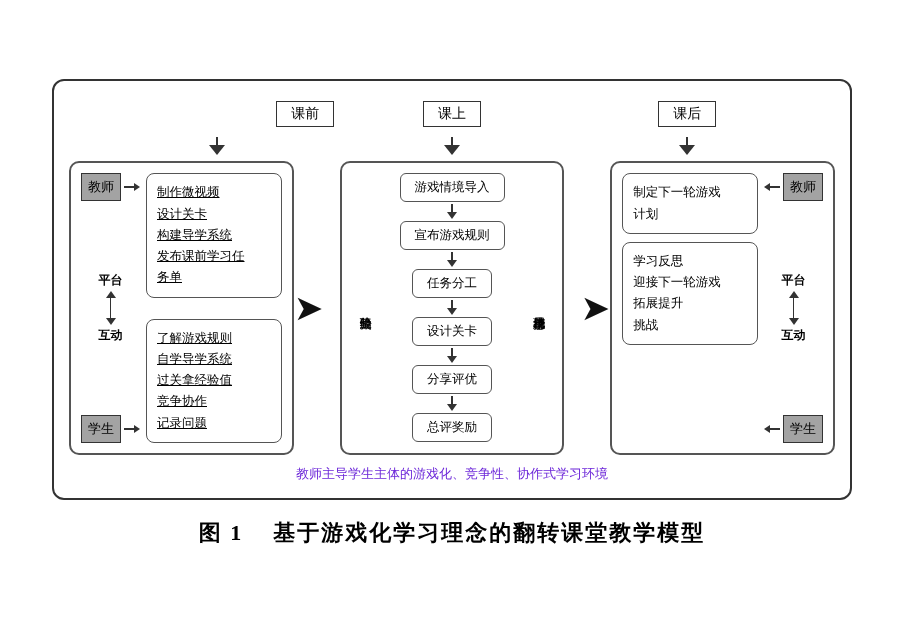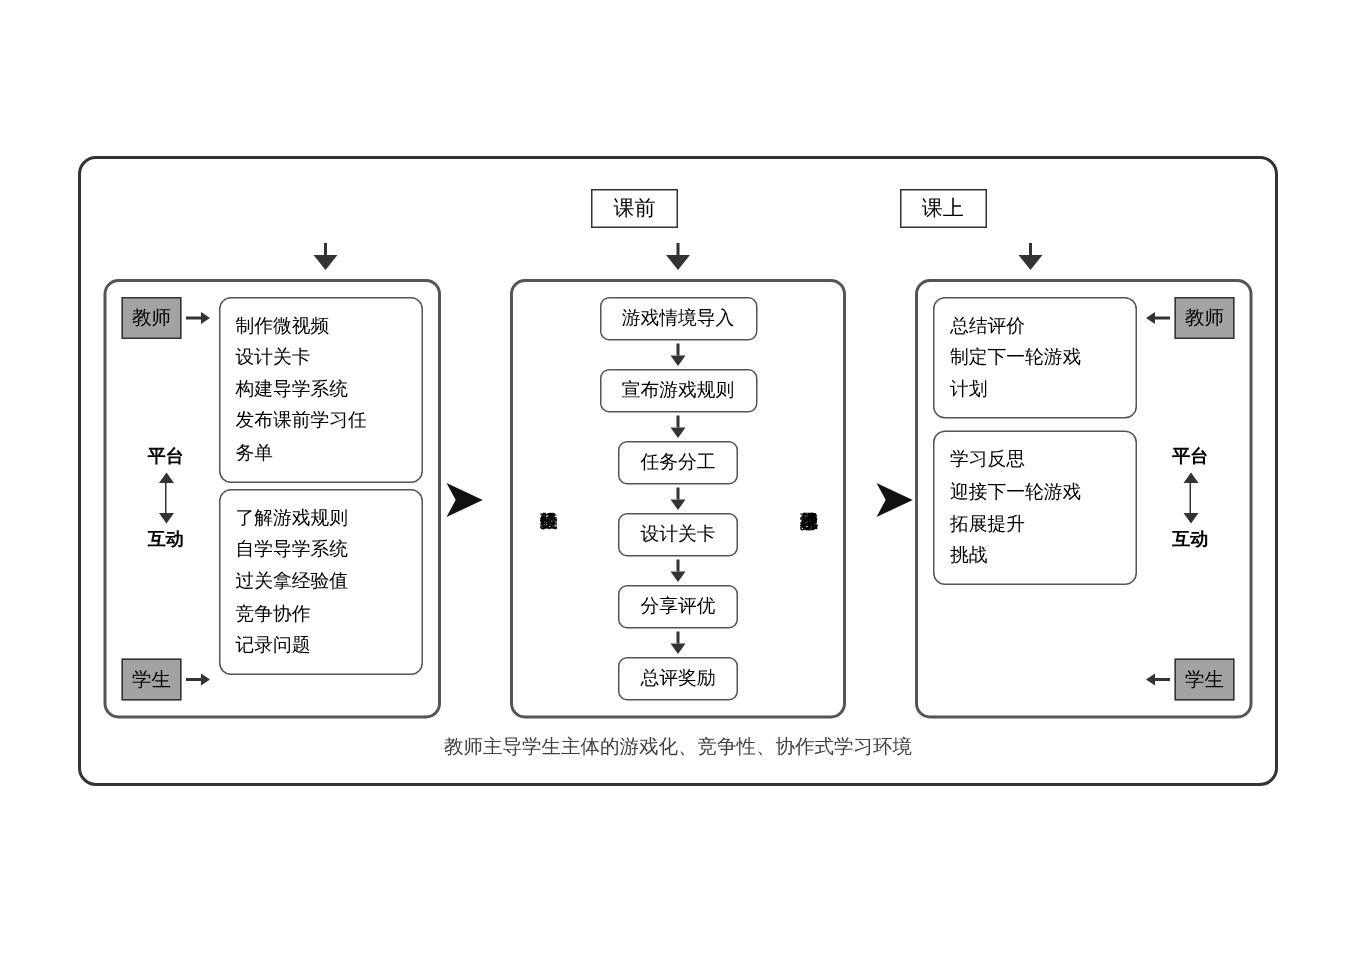--- a/index.html
+++ b/index.html
@@ -127,21 +127,21 @@
       font-weight: 900;
       color: #111;
       flex-shrink: 0;
       align-self: center;
     }
     
     .caption {
       text-align: center;
       font-size: 13px;
       margin-top: 10px;
-      color: #404040;
+      color: #6d28d9;
     }
     .figure-title {
       text-align: center;
       font-size: 22px;
       font-weight: bold;
       margin-top: 18px;
       letter-spacing: 2px;
     }
     .arrowhead-left {
       width: 0;
@@ -182,20 +182,23 @@
 <div class="page-container">
   <div class="diagram-area">
 
     <div class="phase-labels">
       <div style="flex:1; display:flex; justify-content:flex-end;">
         <div class="phase-label-box">课前</div>
       </div>
       <div style="flex:1; display:flex; justify-content:center;">
         <div class="phase-label-box">课上</div>
       </div>
+      <div style="flex:1; display:flex; justify-content:center;">
+        <div class="phase-label-box">课后</div>
+      </div>
     </div>
 
     <div style="display:flex; justify-content:space-around; padding: 0 30px; margin-bottom:6px;">
       <div style="flex:1;display:flex;justify-content:center;">
         <div class="arrow-line-down">
           <div class="vline"></div>
           <div class="arrow-down"></div>
         </div>
       </div>
       <div style="flex:1;display:flex;justify-content:center;">
@@ -239,21 +242,21 @@
 
             <div style="display:flex; align-items:center; gap:3px;">
               <div class="role-box">学生</div>
               <div style="display:flex; align-items:center;">
                 <div class="short-hline"></div>
                 <div class="arrowhead-right-sm"></div>
               </div>
             </div>
           </div>
 
-          <div style="flex:1; display:flex; flex-direction:column; gap:4px;">
+          <div style="flex:1; display:flex; flex-direction:column; gap:21px;text-decoration:underline;">
             <div class="content-box">
               <div>制作微视频</div>
               <div>设计关卡</div>
               <div>构建导学系统</div>
               <div>发布课前学习任</div>
               <div>务单</div>
             </div>
             <div class="content-box">
               <div>了解游戏规则</div>
               <div>自学导学系统</div>
@@ -315,21 +318,20 @@
         </div>
       </div>
 
       <div class="big-arrow">➤</div>
 
       <div class="col-panel">
         <div style="display:flex; align-items:stretch; gap:6px; height:100%;">
 
           <div style="flex:1; display:flex; flex-direction:column; gap:8px;">
             <div class="content-box">
-              <div>总结评价</div>
               <div>制定下一轮游戏</div>
               <div>计划</div>
             </div>
             <div class="content-box">
               <div>学习反思</div>
               <div>迎接下一轮游戏</div>
               <div>拓展提升</div>
               <div>挑战</div>
             </div>
           </div>
@@ -364,14 +366,19 @@
           </div>
         </div>
       </div>
 
     </div>
 
     <div class="caption">教师主导学生主体的游戏化、竞争性、协作式学习环境</div>
 
   </div>
 
+  <div class="figure-title">
+    <span>图 1</span>
+    &nbsp;&nbsp;
+    <span>基于游戏化学习理念的翻转课堂教学模型</span>
+  </div>
 
 </div>
 
 </body></html>

